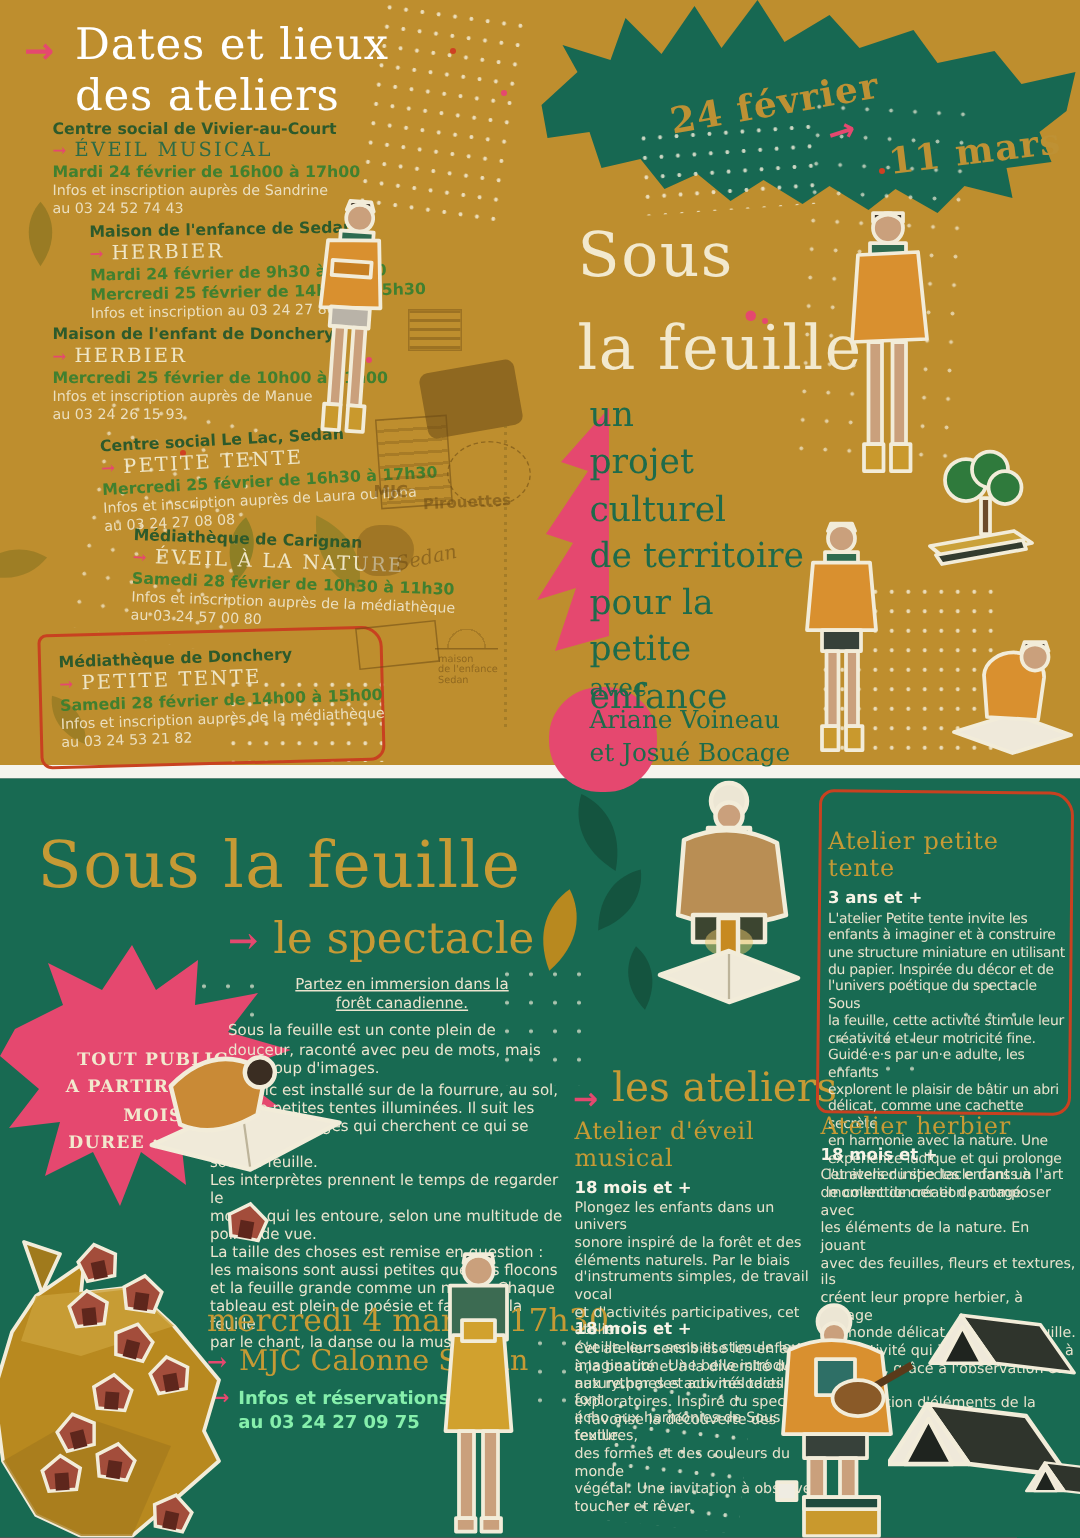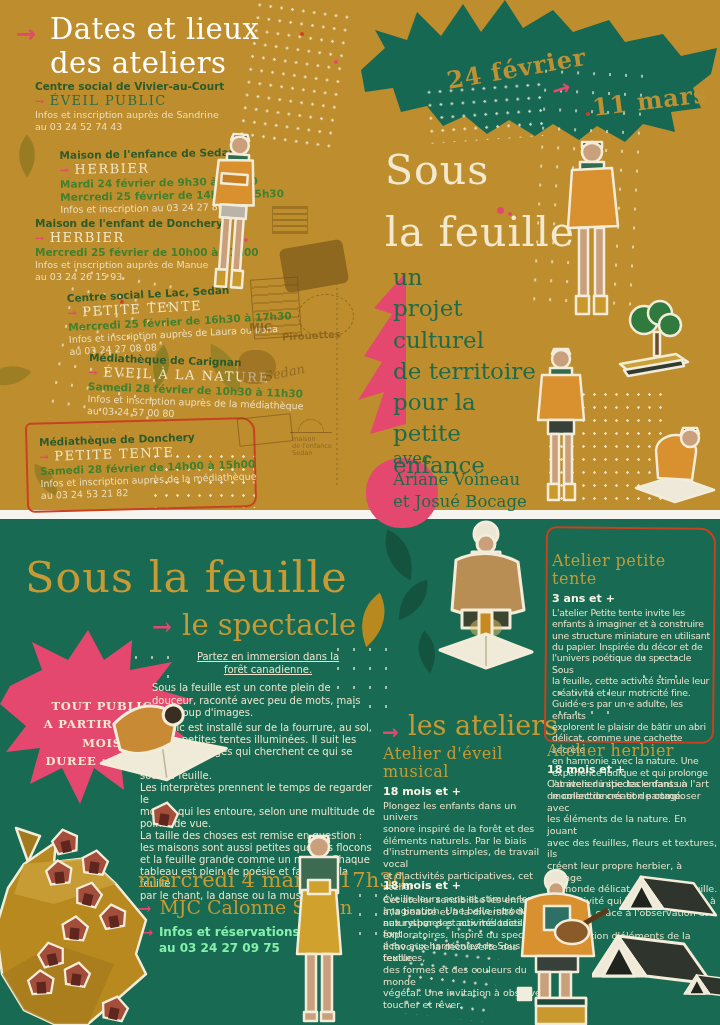--- a/index.html
+++ b/index.html
@@ -141,21 +141,22 @@
   <svg class="abs leafdec" style="left:190px;top:338px;opacity:.55;transform:rotate(150deg);" width="70" height="60" viewBox="0 0 40 70">
       <path d="M20 2 C34 18 38 42 20 68 C2 42 6 18 20 2 Z" fill="#7f7a22"></path>
     </svg>
 
   <span class="abs arr heading-arrow"></span>
   <div class="abs serif pre front-heading">Dates et lieux
 des ateliers</div>
 
   <div class="abs venue v1">
     <div class="vname">Centre social de Vivier-au-Court</div>
-    <div class="vact green"><span class="arr"></span><span>ÉVEIL PUBLIC</span></div>
+    <div class="vact green"><span class="arr"></span><span>ÉVEIL MUSICAL</span></div>
+    <div class="vdates pre">Mardi 24 février de 16h00 à 17h00</div>
     <div class="vinfos pre">Infos et inscription auprès de Sandrine
 au 03 24 52 74 43</div>
   </div>
   <div class="abs venue v2">
     <div class="vname">Maison de l'enfance de Sedan</div>
     <div class="vact"><span class="arr"></span><span>HERBIER</span></div>
     <div class="vdates pre">Mardi 24 février de 9h30 à 10h30
 Mercredi 25 février de 14h30 à 15h30</div>
     <div class="vinfos pre">Infos et inscription au 03 24 27 80 80</div>
   </div>

